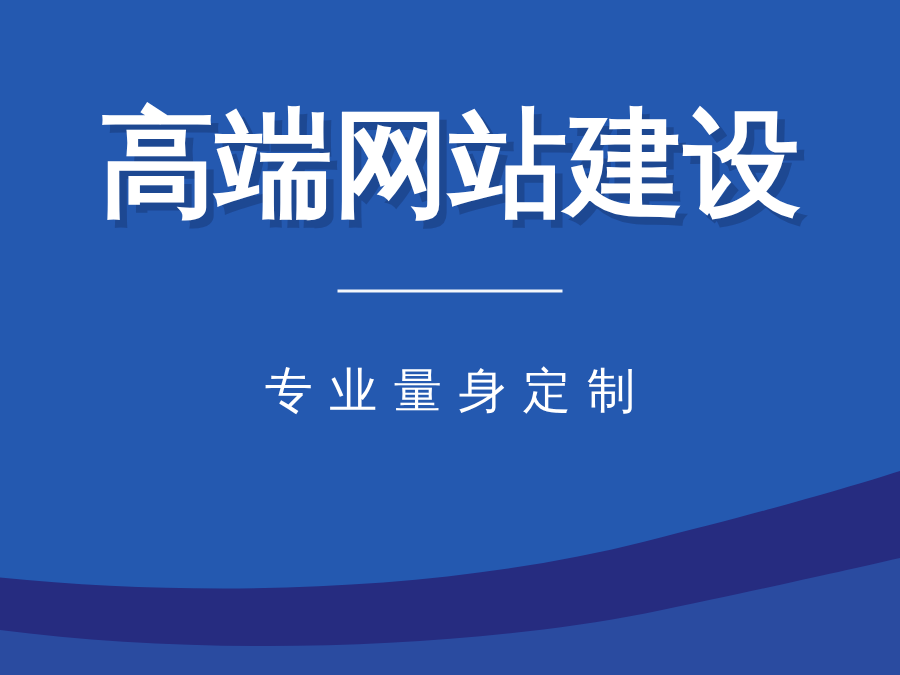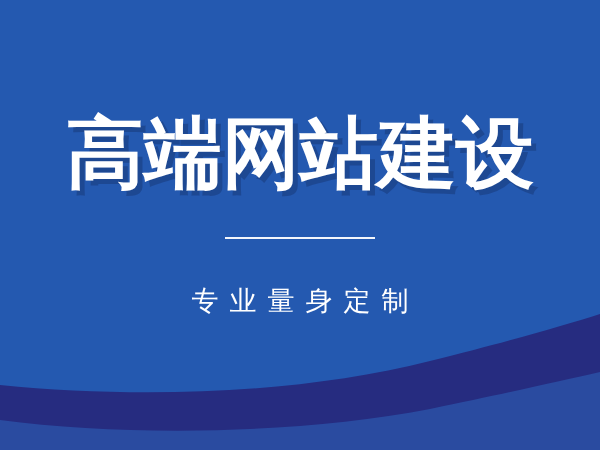--- a/index.html
+++ b/index.html
@@ -37,42 +37,42 @@
     width: 600px;
     height: 450px;
     display: flex;
     flex-direction: column;
     align-items: center;
     justify-content: flex-start;
     z-index: 2;
   }
 
   #title {
-    margin-top: 112px;
+    margin-top: 68px;
     color: #ffffff;
     font-size: 78px;
     line-height: 1.06;
     font-weight: bold;
     letter-spacing: 0px;
     white-space: nowrap;
     text-shadow: 5px 5px 0 rgba(22, 52, 110, 0.45);
   }
 
   #divider {
     margin-top: 42px;
     width: 150px;
     height: 2px;
     background: #ffffff;
     opacity: 0.95;
   }
 
   #subtitle {
     margin-top: 44px;
     color: #ffffff;
-    font-size: 27px;
+    font-size: 32px;
     font-weight: normal;
     letter-spacing: 11px;
     
     text-indent: 11px;
     white-space: nowrap;
   }
 </style>
 </head>
 <body>
 

